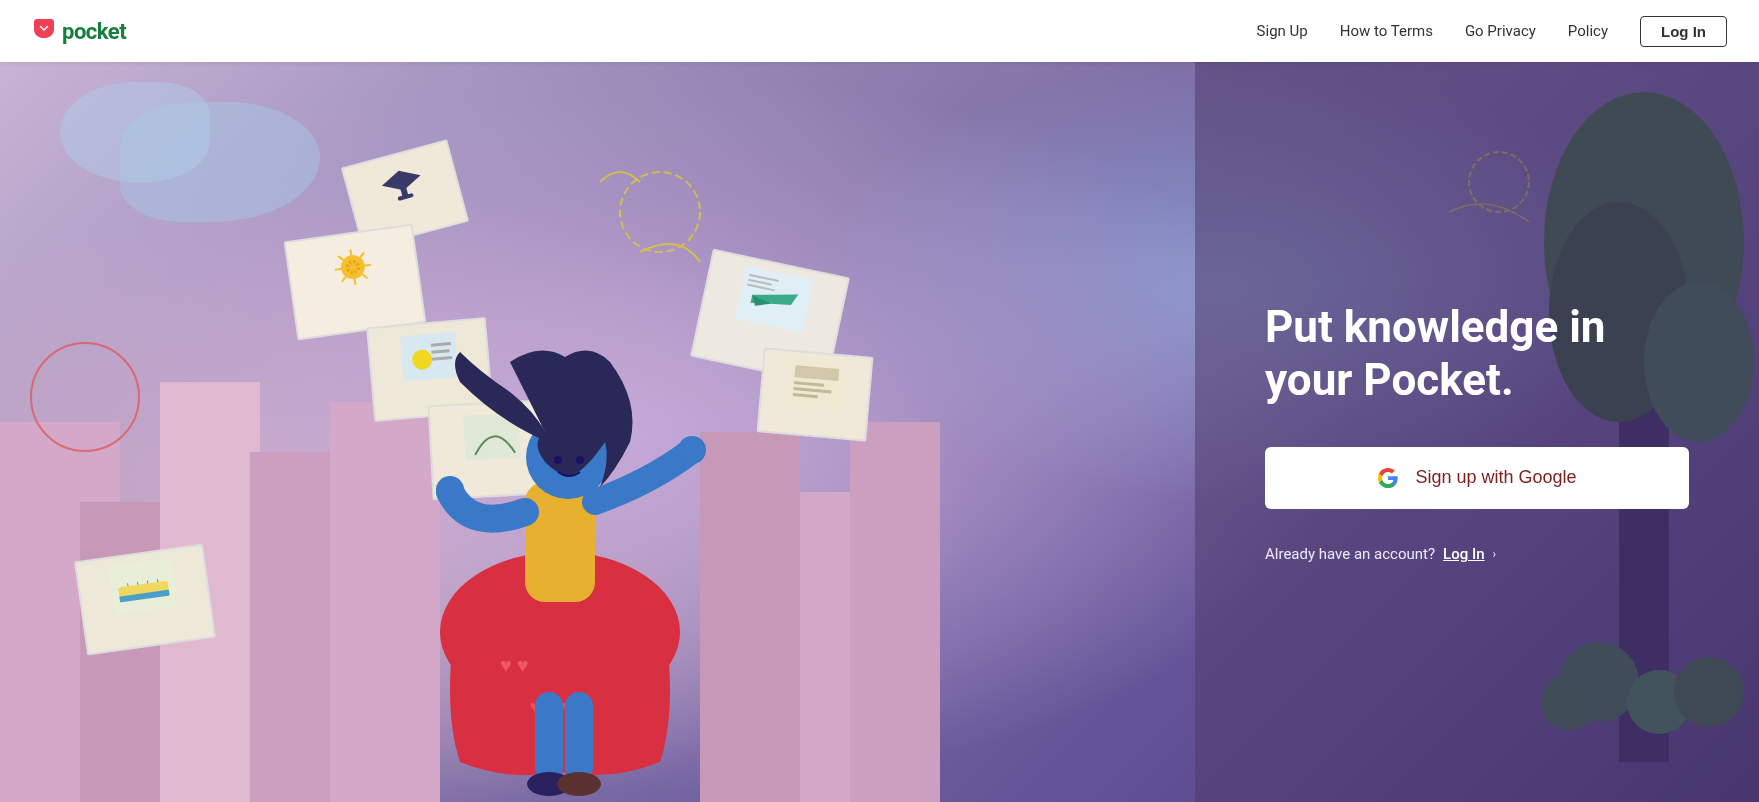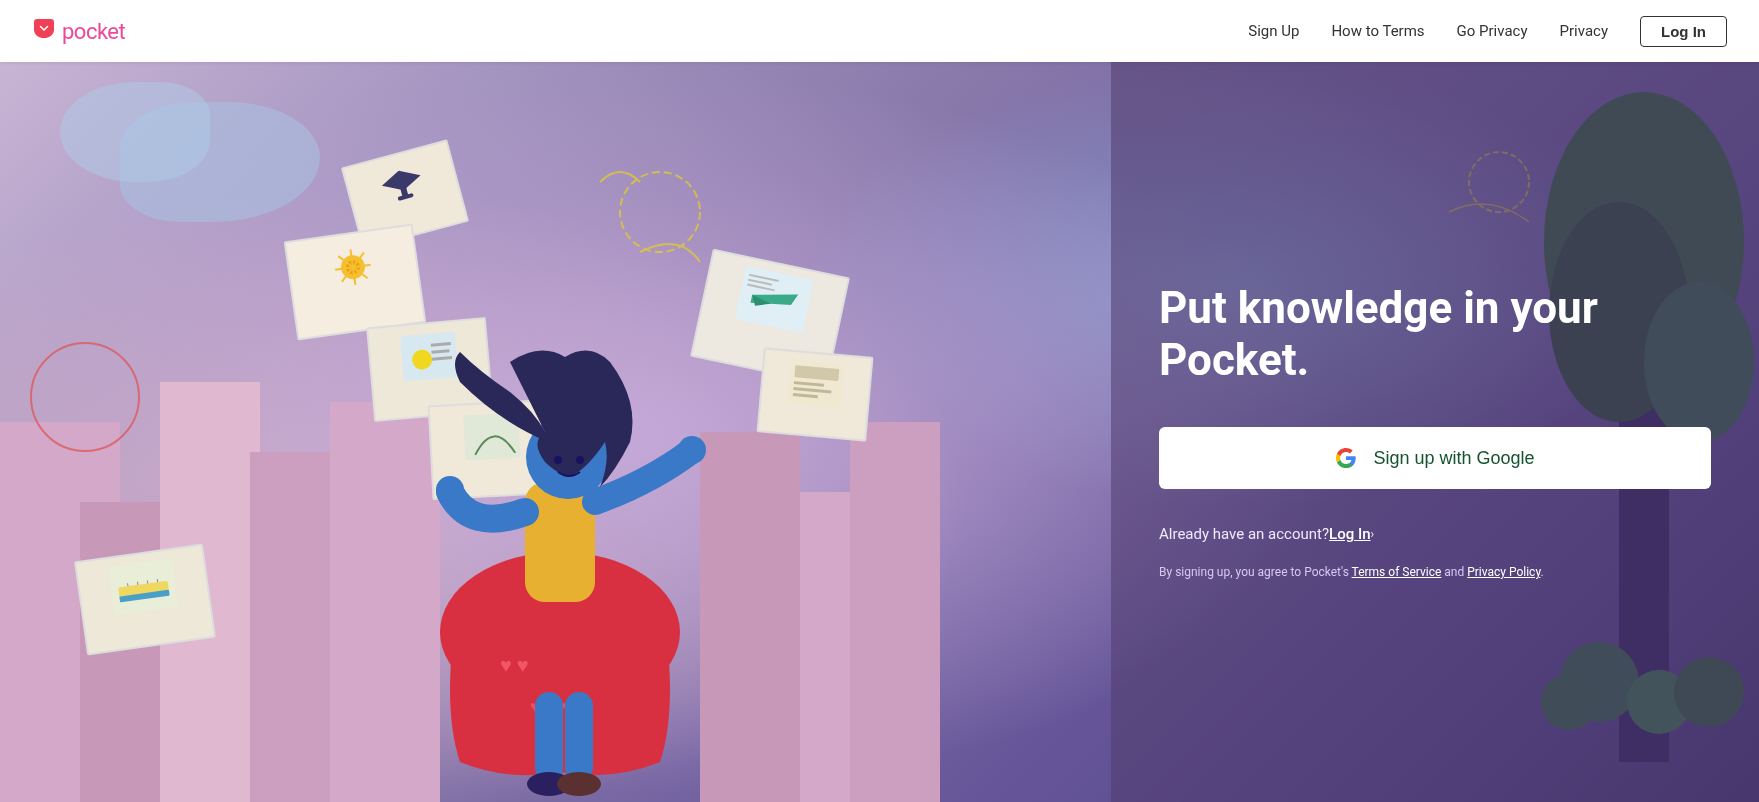--- a/index.html
+++ b/index.html
@@ -23,22 +23,22 @@
       align-items: center;
       gap: 6px;
       text-decoration: none;
     }
     .nav-logo-icon {
       color: #ef4056;
       font-size: 20px;
     }
     .nav-logo-text {
       font-size: 22px;
-      font-weight: 400;
-      color: #ec4899;
+      font-weight: 700;
+      color: #15803d;
       letter-spacing: -0.5px;
       text-align: center;
     }
     .nav-links {
       display: flex;
       align-items: center;
       gap: 32px;
       justify-content: space-between;
     }
     .nav-link {
@@ -156,27 +156,27 @@
       bottom: 0;
       left: 380px;
       width: 360px;
       height: 600px;
     }
 
     
     .hero-right {
       position: absolute;
       top: 0; right: 0;
-      width: 648px;
+      width: 564px;
       height: 100%;
       background: rgba(80, 60, 110, 0.55);
       display: flex;
       flex-direction: column;
       justify-content: center;
-      padding: 60px 48px;
+      padding: 60px 70px;
     }
 
     .hero-headline {
       font-size: 44px;
       font-weight: 700;
       color: #fff;
       line-height: 1.2;
       margin-bottom: 40px;
     }
 
@@ -186,37 +186,38 @@
       justify-content: center;
       width: 100%;
       padding: 20px 24px;
       border-radius: 6px;
       border: none;
       font-size: 18px;
       font-weight: 500;
       cursor: pointer;
       margin-bottom: 16px;
       background: #fff;
-      color: #14532d;
+      color: #7f1d1d;
       gap: 16px;
       transition: background 0.15s;
     }
 
     .google-g {
       width: 22px;
       height: 22px;
       flex-shrink: 0;
     }
 
     .already-account {
       margin-top: 20px;
       font-size: 15px;
       color: #f0e8ff;
       display: flex;
       align-items: center;
+      gap: 8px;
     }
     .already-login-link {
       color: #fff;
       text-decoration: underline;
       cursor: pointer;
       font-weight: 500;
     }
     .chevron-right { font-size: 12px; }
 
     .tos-text {
@@ -242,21 +243,21 @@
         <path d="M18.813 2H5.188A3.189 3.189 0 002 5.188v7.5C2 17.326 6.488 21 12 21s10-3.674 10-8.313v-7.5A3.188 3.188 0 0018.813 2zM16.06 10.06l-3.5 3.5a.75.75 0 01-1.061 0l-3.5-3.5A.75.75 0 019.06 8.94L12 11.879l2.94-2.94a.75.75 0 011.12 1.121z"></path>
       </svg>
     </span>
     <span class="nav-logo-text">pocket</span>
   </a>
 
   <div class="nav-links">
     <a class="nav-link" href="#">Sign Up</a>
     <a class="nav-link" href="#">How to Terms</a>
     <a class="nav-link" href="#">Go Privacy</a>
-    <a class="nav-link" href="#">Privacy</a>
+    <a class="nav-link" href="#">Policy</a>
     <button class="nav-login-btn">Log In</button>
   </div>
 </nav>
 
 <section class="hero">
   <div class="hero-bg"></div>
 
   <div class="building building-1"></div>
   <div class="building building-2"></div>
   <div class="building building-3"></div>
@@ -416,17 +417,14 @@
       <span>Sign up with Google</span>
     </button>
 
 
     <div class="already-account">
       <span>Already have an account?</span>
       <a class="already-login-link" href="#">Log In</a>
       <span class="chevron-right">›</span>
     </div>
 
-    <p class="tos-text">
-      <span>By signing up, you agree to Pocket's </span><a class="tos-link" href="#">Terms of Service</a><span> and </span><a class="tos-link" href="#">Privacy Policy</a><span>.</span>
-    </p>
   </div>
 </section>
 
 </body></html>

